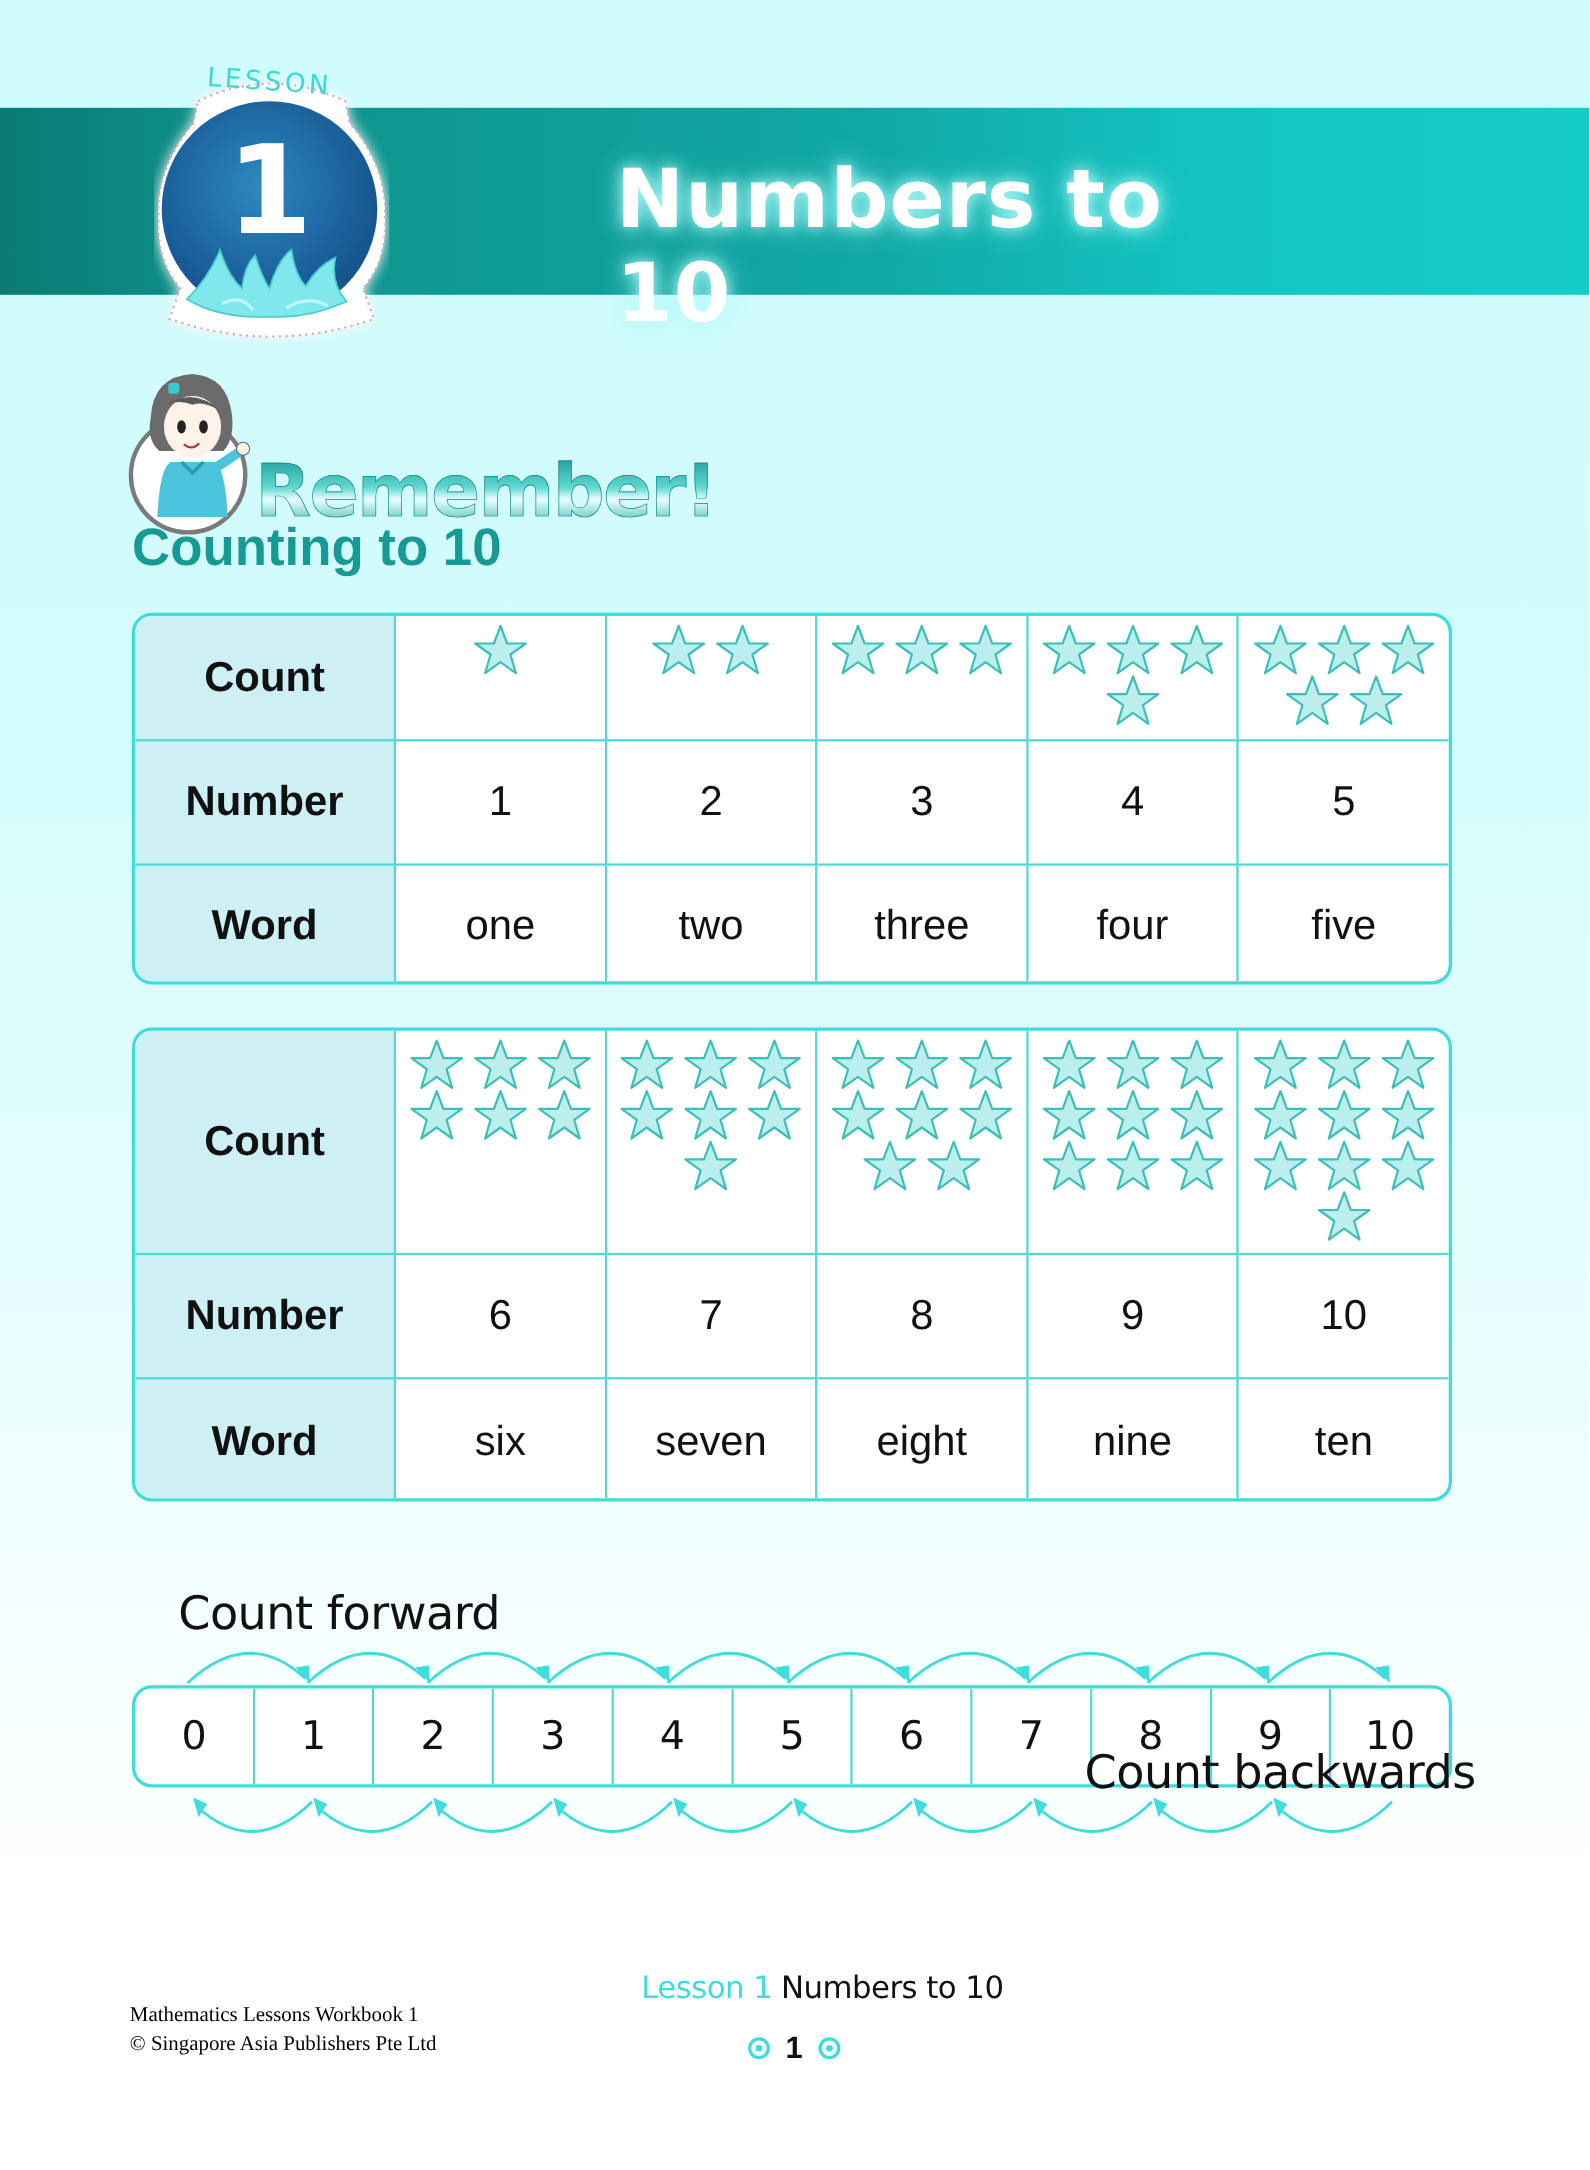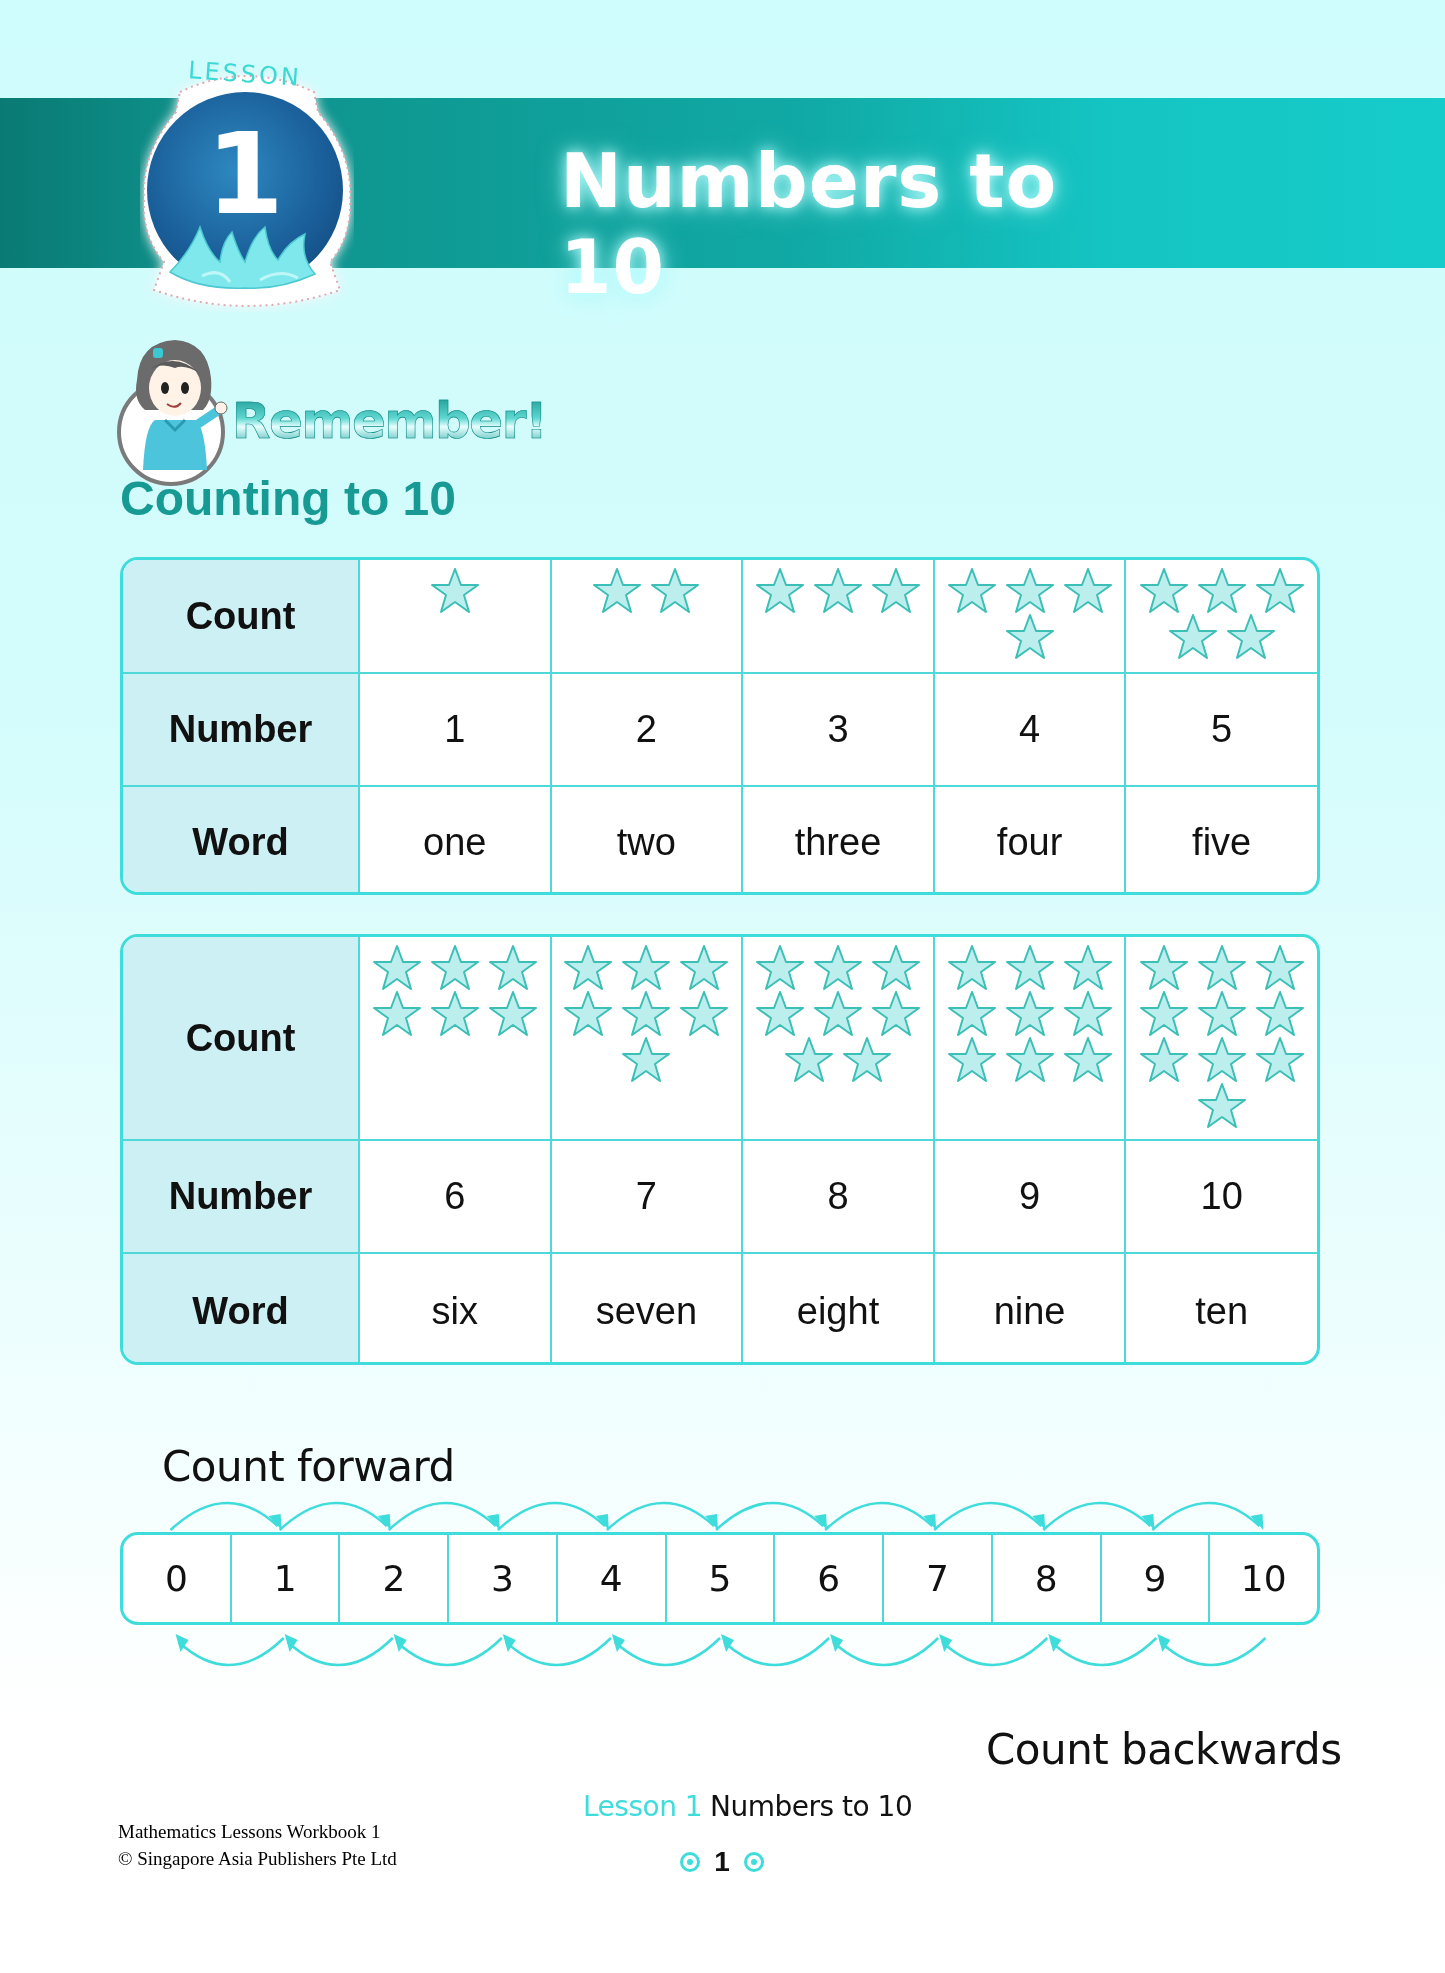--- a/index.html
+++ b/index.html
@@ -36,22 +36,22 @@
   }
   .badge-number {
     position: absolute; left: 190px; top: 118px; width: 110px; text-align: center;
     font-family: "DejaVu Sans", sans-serif; font-weight: bold; font-size: 112px;
     color: #ffffff; line-height: 1;
   }
 
   
   .mascot { position: absolute; left: 115px; top: 330px; width: 120px; height: 160px; }
   .remember-title {
-    position: absolute; left: 232px; top: 392px;
-    font-family: "DejaVu Sans", sans-serif; font-weight: bold; font-size: 50px;
+    position: absolute; left: 232px; top: 408px;
+    font-family: "DejaVu Sans", sans-serif; font-weight: bold; font-size: 66px;
     letter-spacing: -1.5px;
     background: linear-gradient(to bottom, #108f8a 0%, #5fd6d0 45%, #e8ffff 60%, #1aa39d 100%);
     -webkit-background-clip: text; background-clip: text; color: transparent;
     -webkit-text-stroke: 0.6px #0d8b86;
   }
   .section-title {
     position: absolute; left: 120px; top: 471px;
     font-family: "Liberation Sans", sans-serif; font-weight: bold; font-size: 48px;
     color: #179a94;
   }
@@ -594,21 +594,21 @@
     <path d="M938.1818181818181 10 Q885.6363636363635 62 833.090909090909 14" stroke="#3fdcdc" stroke-width="2.5" fill="none"></path>
     <polygon points="830.090909090909,6 843.090909090909,12 835.090909090909,24" fill="#3fdcdc"></polygon>
     <path d="M1047.2727272727273 10 Q994.7272727272727 62 942.1818181818181 14" stroke="#3fdcdc" stroke-width="2.5" fill="none"></path>
     <polygon points="939.1818181818181,6 952.1818181818181,12 944.1818181818181,24" fill="#3fdcdc"></polygon>
     <path d="M1156.3636363636365 10 Q1103.818181818182 62 1051.2727272727273 14" stroke="#3fdcdc" stroke-width="2.5" fill="none"></path>
     <polygon points="1048.2727272727273,6 1061.2727272727273,12 1053.2727272727273,24" fill="#3fdcdc"></polygon>
     <path d="M1265.4545454545455 10 Q1212.909090909091 62 1160.3636363636365 14" stroke="#3fdcdc" stroke-width="2.5" fill="none"></path>
     <polygon points="1157.3636363636365,6 1170.3636363636365,12 1162.3636363636365,24" fill="#3fdcdc"></polygon>
   </svg>
 
-<div class="nl-label" style="left:986px; top:1725px;">Count backwards</div>
+<div class="nl-label" style="left:986px; top:1586px;">Count backwards</div>
 
 <div class="footer-left">
   <div>Mathematics Lessons Workbook 1</div>
   <div>© Singapore Asia Publishers Pte Ltd</div>
 </div>
 <div class="page-num">
   <span class="dot-ring"></span>
   <span class="num">1</span>
   <span class="dot-ring"></span>
 </div>

